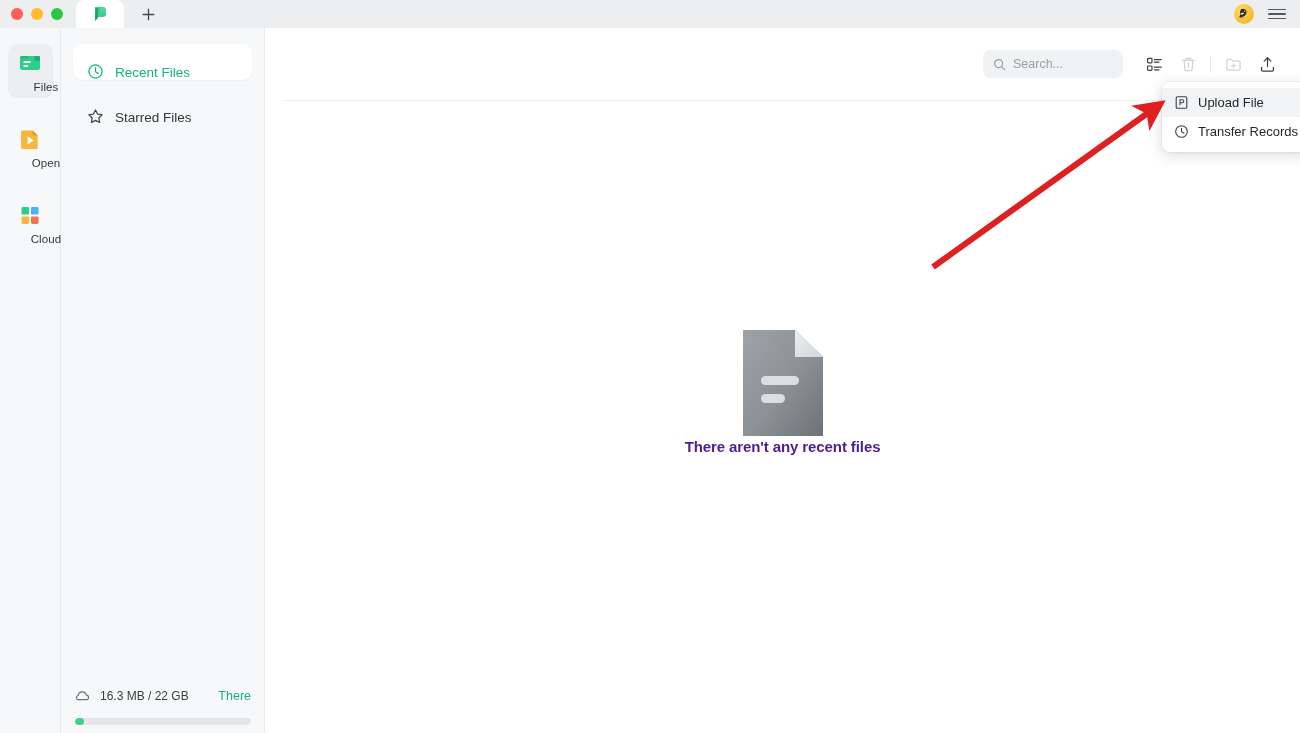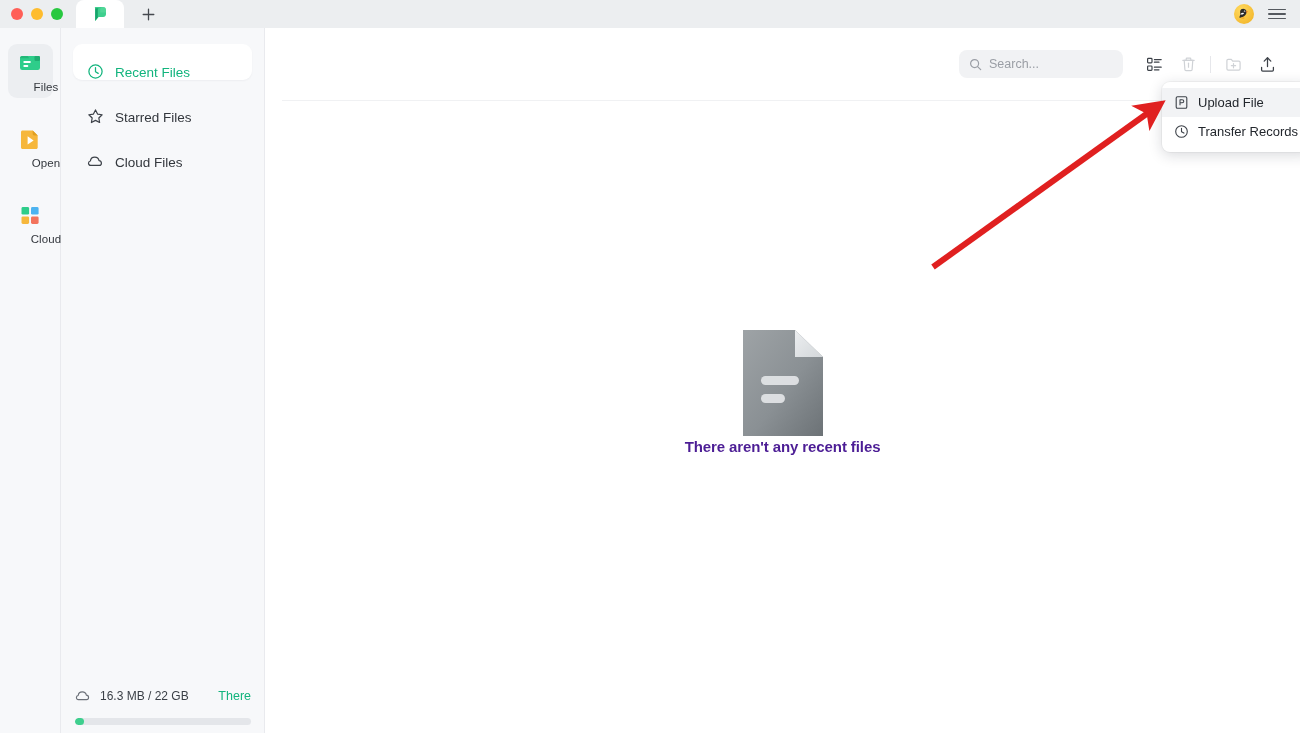--- a/index.html
+++ b/index.html
@@ -87,21 +87,21 @@
   
   .main {
     position:absolute; left:265px; top:28px; width:1035px; height:705px; background:#ffffff;
   }
   .toolbar {
     position:absolute; right:0; top:0; height:72px; width:100%;
     display:flex; align-items:center; justify-content:flex-end;
     padding-right:16px; gap:0;
   }
   .search {
-    width:164px; height:28px; background:#f1f2f4; border-radius:8px;
+    width:140px; height:28px; background:#f1f2f4; border-radius:8px;
     display:flex; align-items:center; gap:7px; padding:0 10px; margin-right:14px;
   }
   .search-ph { font-size:12.5px; color:#9a9ea5; }
   .tbtn {
     width:34px; height:30px; display:flex; align-items:center; justify-content:center;
     border-radius:7px;
   }
   .vdiv { width:1px; height:17px; background:#e6e7eb; margin:0 5px; }
   .hr {
     position:absolute; left:17px; top:72px; width:1000px; height:1px; background:#f0f1f3;
@@ -221,26 +221,20 @@
       <span>Recent Files</span>
     </div>
 
     <div class="nav-item">
       <svg class="nav-ico" viewBox="0 0 17 17">
         <path d="M8.5 1.9l2.05 4.15 4.58.67-3.31 3.23.78 4.56-4.1-2.15-4.1 2.15.78-4.56L1.87 6.72l4.58-.67z" fill="none" stroke="#3c4148" stroke-width="1.2" stroke-linejoin="round"></path>
       </svg>
       <span>Starred Files</span>
     </div>
 
-    <div class="nav-item">
-      <svg class="nav-ico" viewBox="0 0 17 17">
-        <path d="M3.6 12.4c-1.2 0-2.1-1-2.1-2.2 0-1.1.8-2 1.9-2.2.25-2.2 2.1-3.9 4.35-3.9 2.1 0 3.9 1.5 4.3 3.5 1.3.1 2.35 1.2 2.35 2.6 0 1.2-.95 2.2-2.15 2.2z" fill="none" stroke="#3c4148" stroke-width="1.2" stroke-linejoin="round"></path>
-      </svg>
-      <span>Cloud Files</span>
-    </div>
 
     <div class="storage">
       <div class="storage-row">
         <svg width="16" height="16" viewBox="0 0 17 17">
           <path d="M3.6 12.4c-1.2 0-2.1-1-2.1-2.2 0-1.1.8-2 1.9-2.2.25-2.2 2.1-3.9 4.35-3.9 2.1 0 3.9 1.5 4.3 3.5 1.3.1 2.35 1.2 2.35 2.6 0 1.2-.95 2.2-2.15 2.2z" fill="none" stroke="#6b7078" stroke-width="1.2" stroke-linejoin="round"></path>
         </svg>
         <span class="storage-txt">16.3 MB / 22 GB</span>
         <span class="storage-view">There</span>
       </div>
       <div class="bar">

